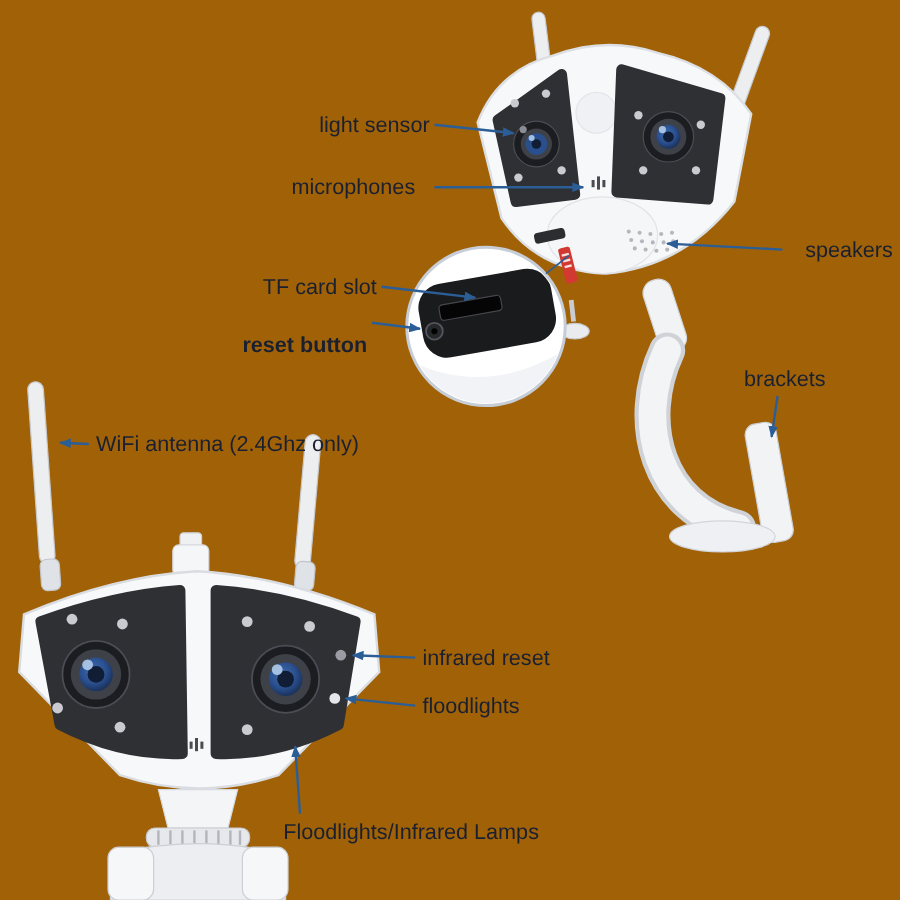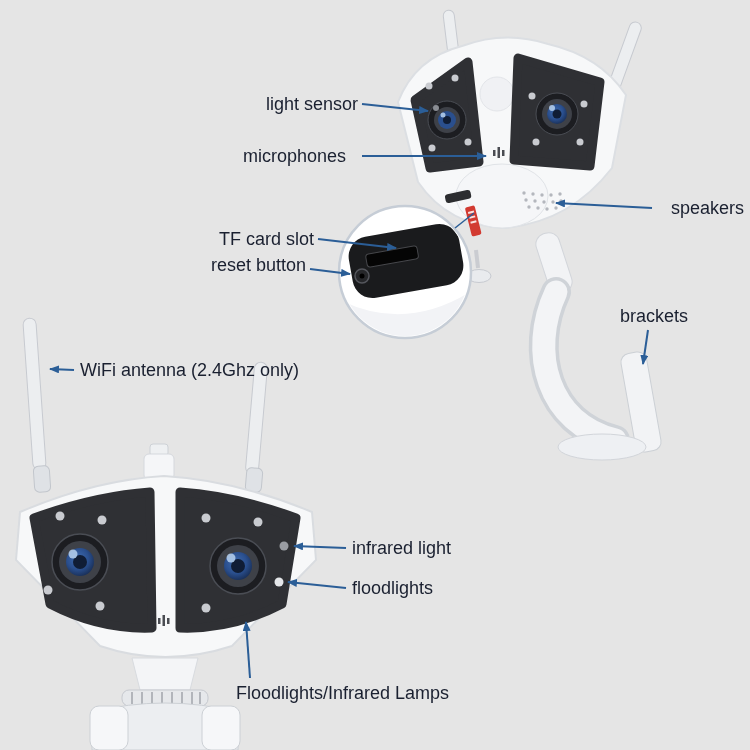--- a/index.html
+++ b/index.html
@@ -1,19 +1,19 @@
 <!DOCTYPE html>
 <html><head>
 <meta charset="utf-8">
 <style>
   html,body{margin:0;padding:0;background:#ffffff;}
   #canvas{
     position:relative;
     width:750px;height:750px;
-    background:#e5e5e5;
+    background:#a16207;
     overflow:hidden;
     font-family:"Liberation Sans", sans-serif;
   }
   #art{position:absolute;left:0;top:0;}
   .label{
     position:absolute;
     font-size:18px;
     font-weight:500;
     color:#1a2030;
     white-space:nowrap;
@@ -229,21 +229,21 @@
       <line x1="74" y1="370" x2="50" y2="369" marker-end="url(#arrow)"></line>
       <line x1="346" y1="548" x2="294" y2="546" marker-end="url(#arrow)"></line>
       <line x1="346" y1="588" x2="288" y2="582" marker-end="url(#arrow)"></line>
       <line x1="250" y1="678" x2="246" y2="622" marker-end="url(#arrow)"></line>
     </g>
   </svg>
 
   <div class="label" style="right:392px; top:93px;">light sensor</div>
   <div class="label" style="right:404px; top:145px;">microphones</div>
   <div class="label" style="right:436px; top:228px;">TF card slot</div>
-  <div class="label" style="right:444px; top:254px;">reset button</div>
+  <div class="label" style="right:444px; top:276px;font-weight:bold;">reset button</div>
   <div class="label" style="left:658px;  top:197px;margin-left:13px;">speakers</div>
   <div class="label" style="left:620px;  top:305px;">brackets</div>
   <div class="label" style="left:80px;   top:359px;">WiFi antenna (2.4Ghz only)</div>
-  <div class="label" style="left:352px;  top:537px;">infrared light</div>
+  <div class="label" style="left:352px;  top:537px;">infrared reset</div>
   <div class="label" style="left:352px;  top:577px;">floodlights</div>
   <div class="label" style="left:236px;  top:682px;">Floodlights/Infrared Lamps</div>
 
 </div>
 
 </body></html>

